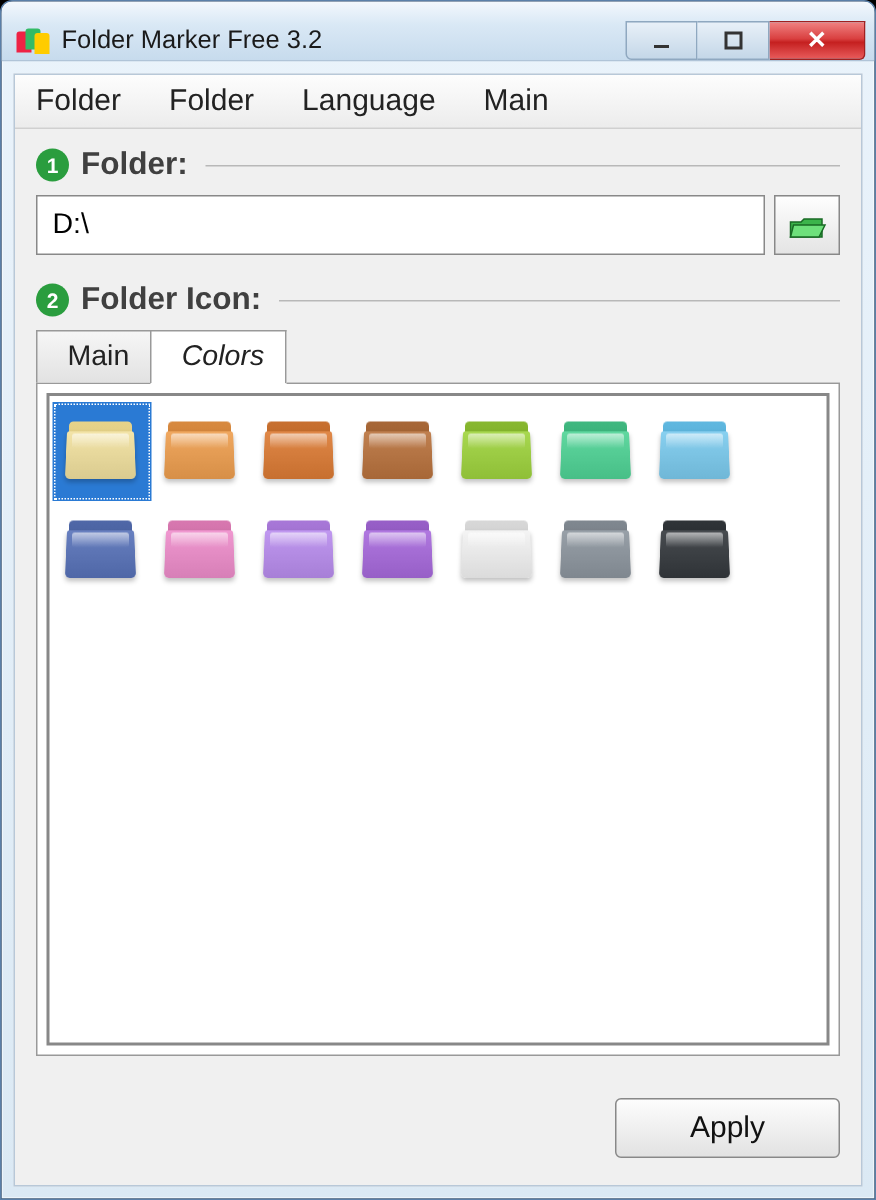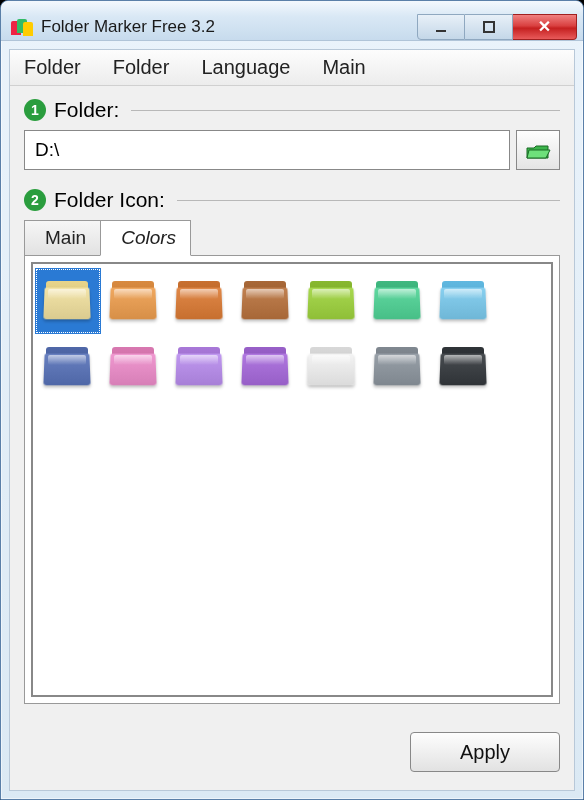--- a/index.html
+++ b/index.html
@@ -77,21 +77,21 @@
   padding: 12px 14px 14px 14px;
   flex:1; display:flex; flex-direction:column;
 }
 .step-row { display:flex; align-items:center; margin-bottom:8px; }
 .step-badge {
   width:22px; height:22px; border-radius:50%;
   background:#2a9d3e; color:#fff; font-size:14px; font-weight:bold;
   display:flex; align-items:center; justify-content:center;
   margin-right:8px;
 }
-.step-label { font-size:21px; font-weight:normal; color:#000000; }
+.step-label { font-size:21px; font-weight:bold; color:#404040; }
 .step-line { flex:1; height:1px; background:#b8b8b8; margin-left:12px; }
 
 .path-row { display:flex; gap:6px; margin-bottom:18px; }
 .path-input {
   flex:1; height:40px; border:1px solid #888;
   background:#fff; font-size:19px; padding:4px 10px;
   font-family: inherit;
 }
 .browse-btn {
   width:44px; height:40px; border:1px solid #888;

